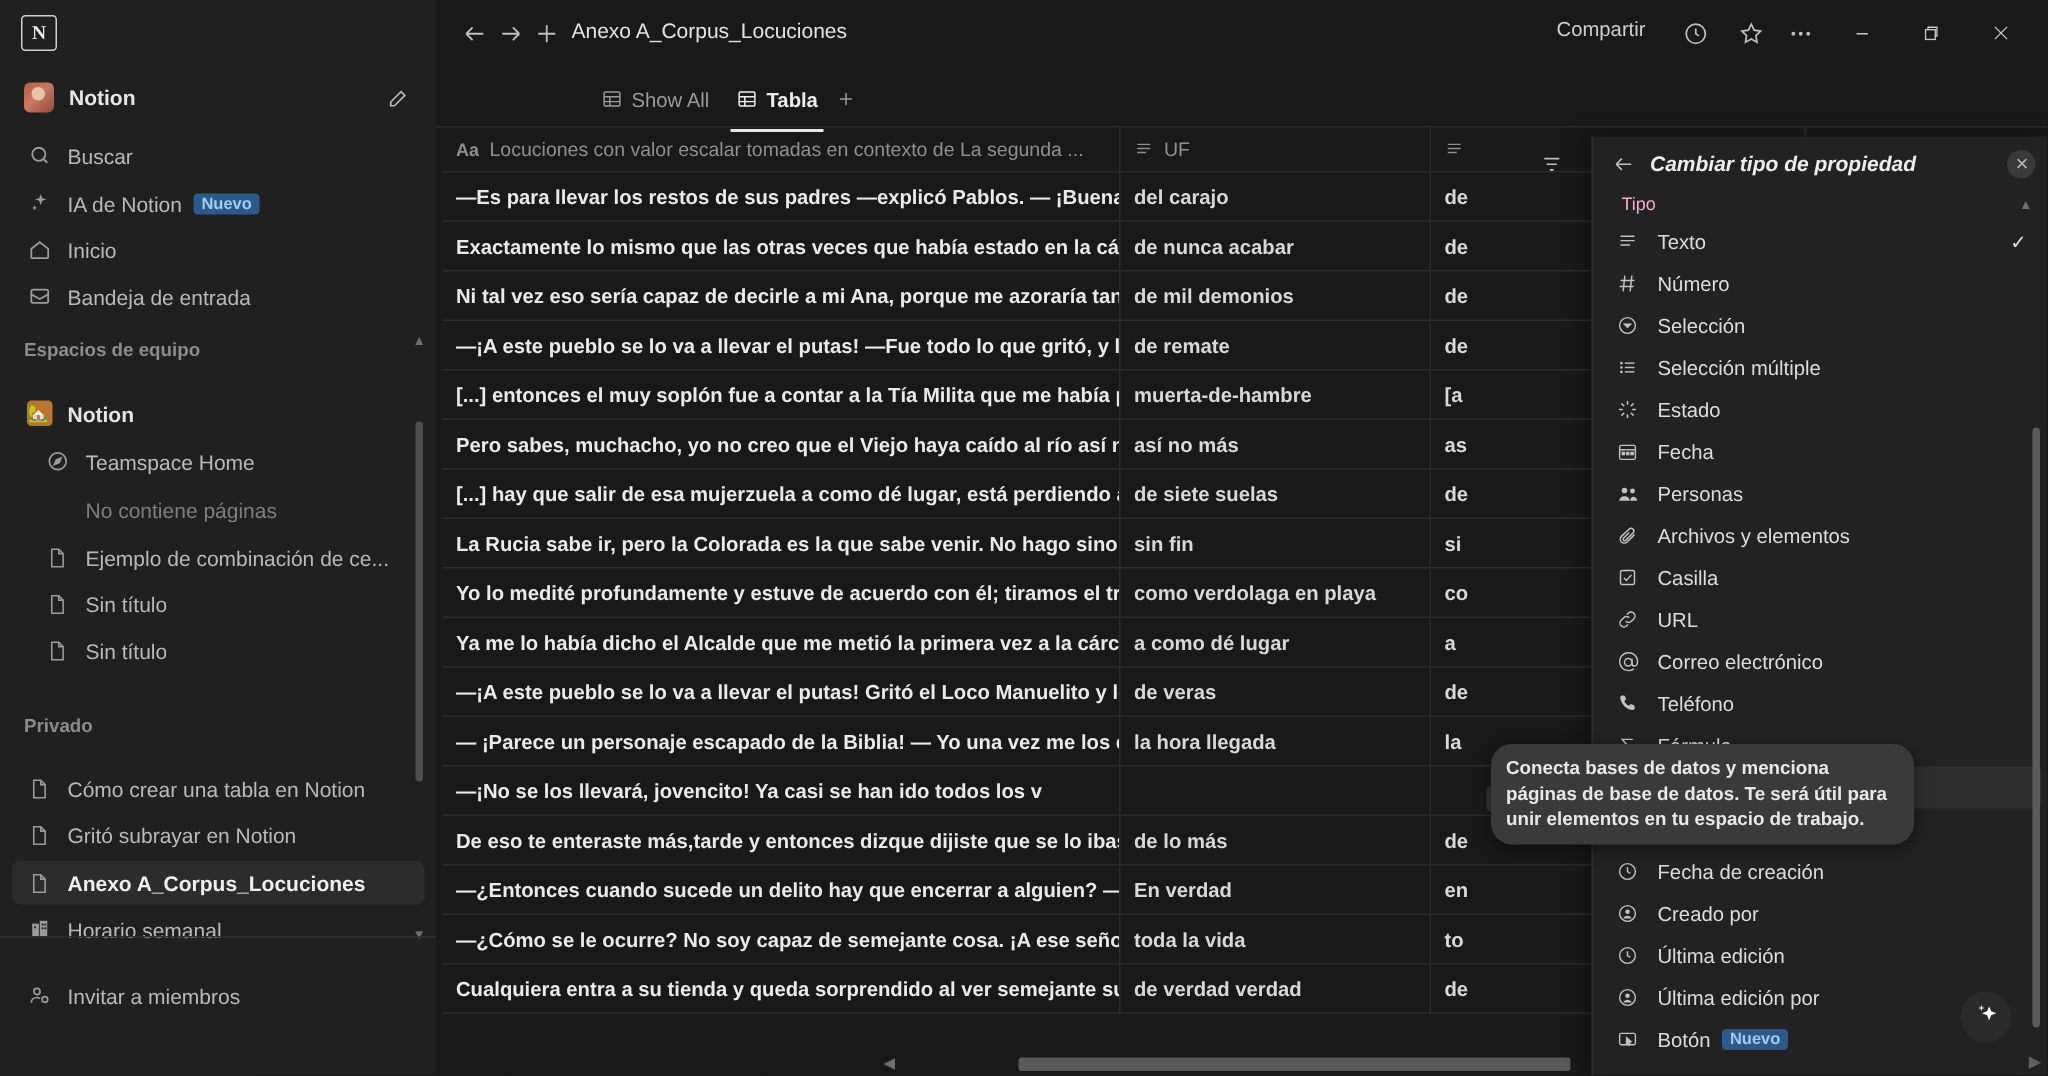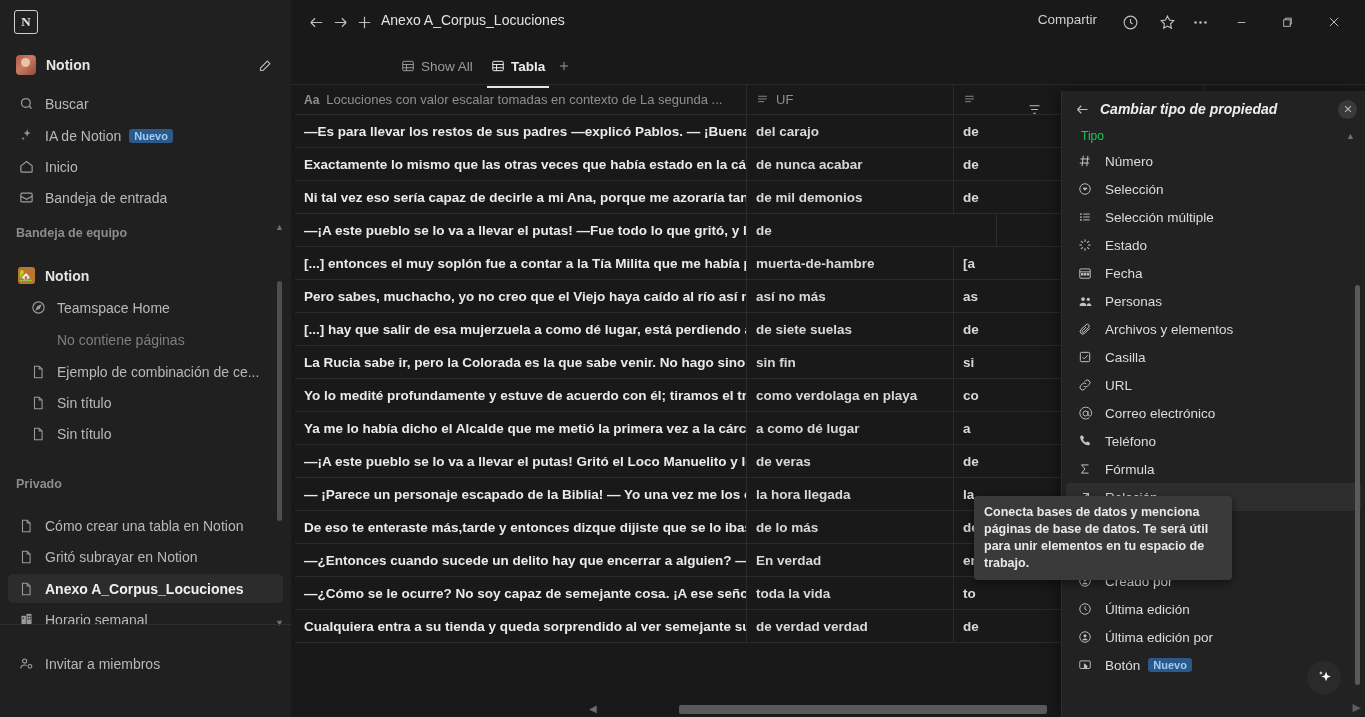--- a/index.html
+++ b/index.html
@@ -158,41 +158,41 @@
   
   #hscroll-track { position: absolute; left: 296px; bottom: 3px; right: 0; height: 11px; }
   #hscroll-thumb {
     position: absolute; left: 92px; top: 2px; width: 368px; height: 9px;
     background: #595959; border-radius: 2px;
   }
   .h-arrow { position: absolute; left: 2px; top: 0px; color: #6d6d6d; font-size: 10px; }
 
   
   #tooltip {
-    position: absolute; left: 683px; top: 496px; width: 258px;
-    background: #3a3a3a; border-radius: 4px; padding: 8px 10px;
+    position: absolute; left: 703px; top: 496px; width: 282px;
+    background: #3a3a3a; border-radius: 14px; padding: 8px 10px;
     font-size: 12.5px; line-height: 17px; color: #e8e8e8; font-weight: 700;
     box-shadow: 0 3px 10px rgba(0,0,0,.45); z-index: 40;
   }
 
   
   #panel {
     position: absolute; right: 0; top: 91px; width: 304px; bottom: 0;
     background: #222222; border-left: 1px solid #2d2d2d; z-index: 30;
     box-shadow: -3px 0 14px rgba(0,0,0,.35);
   }
   #panel-head { height: 36px; display: flex; align-items: center; padding: 0 8px; }
   #panel-back { width: 24px; height: 24px; display: flex; align-items: center; justify-content: center; color: #bdbdbd; }
   #panel-title { margin-left: 6px; font-size: 14px; font-weight: 700; color: #ededed; font-style: italic; }
   #panel-close {
     margin-left: auto; width: 19px; height: 19px; border-radius: 50%;
     background: #3a3a3a; display: flex; align-items: center; justify-content: center;
     color: #b7b7b7; font-size: 11px;
   }
-  #panel-sub { font-size: 12px; color: #22c55e; padding: 2px 0 4px 19px; }
+  #panel-sub { font-size: 12px; color: #f9a8d4; padding: 2px 0 4px 19px; }
   .opt {
     height: 28px; display: flex; align-items: center; padding: 0 10px 0 12px;
     font-size: 13.5px; color: #dcdcdc; margin: 0 4px; border-radius: 4px;
   }
   .opt .oic { width: 22px; flex: 0 0 22px; display: flex; align-items: center; color: #c2c2c2; }
   .opt .olb { margin-left: 5px; }
   .opt.sel { background: #2e2e2e; }
   .opt .check { margin-left: auto; color: #e0e0e0; font-size: 13px; }
   .opt .badge-new { margin-left: 8px; }
   #panel-arrow-up { position: absolute; right: 10px; top: 40px; color: #6f6f6f; font-size: 9px; }
@@ -260,21 +260,21 @@
     <div class="nav-item" style="top:183px">
       <span class="ic">
         <svg width="15" height="15" viewBox="0 0 24 24" fill="none" stroke="currentColor" stroke-width="1.9">
           <rect x="3" y="5" width="18" height="14" rx="2"></rect>
             <path d="M3 10l9 5 9-5"></path>
           </svg>
       </span>
       <span class="lbl">Bandeja de entrada</span>
     </div>
 
-    <div class="sec-title" style="top:226px">Bandeja de equipo</div>
+    <div class="sec-title" style="top:226px">Espacios de equipo</div>
 
     <div class="nav-item" style="top:261px">
       <span class="ic">
         <span style="display:inline-flex;align-items:center;justify-content:center;width:17px;height:17px;background:#b9762f;border-radius:3px;color:#fff;font-size:11px;">🏡</span>
       </span>
       <span class="lbl" style="font-weight:700;color:#e4e4e4">Notion</span>
     </div>
 
     <div class="nav-item" style="top:293px;padding-left:20px">
       <span class="ic">
@@ -549,20 +549,21 @@
             <div class="td norm c2">de nunca acabar</div>
             <div class="td norm c3">de</div>
           </div>
           <div class="trow">
             <div class="td bold c1">Ni tal vez eso sería capaz de decirle a mi Ana, porque me azoraría tanto</div>
             <div class="td norm c2">de mil demonios</div>
             <div class="td norm c3">de</div>
           </div>
           <div class="trow">
             <div class="td bold c1">—¡A este pueblo se lo va a llevar el putas! —Fue todo lo que gritó, y lo r</div>
+            <div class="td norm c2">de remate</div>
             <div class="td norm c3">de</div>
           </div>
           <div class="trow">
             <div class="td bold c1">[...] entonces el muy soplón fue a contar a la Tía Milita que me había pill</div>
             <div class="td norm c2">muerta-de-hambre</div>
             <div class="td norm c3">[a</div>
           </div>
           <div class="trow">
             <div class="td bold c1">Pero sabes, muchacho, yo no creo que el Viejo haya caído al río así no m</div>
             <div class="td norm c2">así no más</div>
@@ -590,20 +591,25 @@
           </div>
           <div class="trow">
             <div class="td bold c1">—¡A este pueblo se lo va a llevar el putas! Gritó el Loco Manuelito y lo r</div>
             <div class="td norm c2">de veras</div>
             <div class="td norm c3">de</div>
           </div>
           <div class="trow">
             <div class="td bold c1">— ¡Parece un personaje escapado de la Biblia! — Yo una vez me los enc</div>
             <div class="td norm c2">la hora llegada</div>
             <div class="td norm c3">la</div>
+          </div>
+          <div class="trow">
+            <div class="td bold c1">—¡No se los llevará, jovencito! Ya casi se han ido todos los v</div>
+            <div class="td norm c2"></div>
+            <div class="td norm c3"></div>
           </div>
           <div class="trow">
             <div class="td bold c1">De eso te enteraste más,tarde y entonces dizque dijiste que se lo ibas a</div>
             <div class="td norm c2">de lo más</div>
             <div class="td norm c3">de</div>
           </div>
           <div class="trow">
             <div class="td bold c1">—¿Entonces cuando sucede un delito hay que encerrar a alguien? —Yo</div>
             <div class="td norm c2">En verdad</div>
             <div class="td norm c3">en</div>
@@ -649,20 +655,29 @@
               <path d="M5 5l14 14M19 5L5 19"></path>
             </svg>
         </div>
       </div>
       <div id="panel-sub">Tipo</div>
       <div id="panel-arrow-up">▲</div>
       <div id="opts">
           <div class="opt">
             <span class="oic">
               <svg width="14" height="14" viewBox="0 0 24 24" stroke="currentColor" stroke-width="1.7" fill="none">
+                <path d="M4 6h16M4 11h16M4 16h11"></path>
+              </svg>
+            </span>
+            <span class="olb">Texto</span>
+            <span class="check">✓</span>
+          </div>
+          <div class="opt">
+            <span class="oic">
+              <svg width="14" height="14" viewBox="0 0 24 24" stroke="currentColor" stroke-width="1.7" fill="none">
                 <path d="M9 3L7 21M17 3l-2 18M4 8.5h16M3 15.5h16"></path>
               </svg>
             </span>
             <span class="olb">Número</span>
           </div>
           <div class="opt">
             <span class="oic">
               <svg width="14" height="14" viewBox="0 0 24 24" stroke="currentColor" stroke-width="1.6" fill="none">
                 <circle cx="12" cy="12" r="9"></circle>
                 <path d="M8.5 10.5l3.5 3.5 3.5-3.5z" fill="currentColor"></path>

